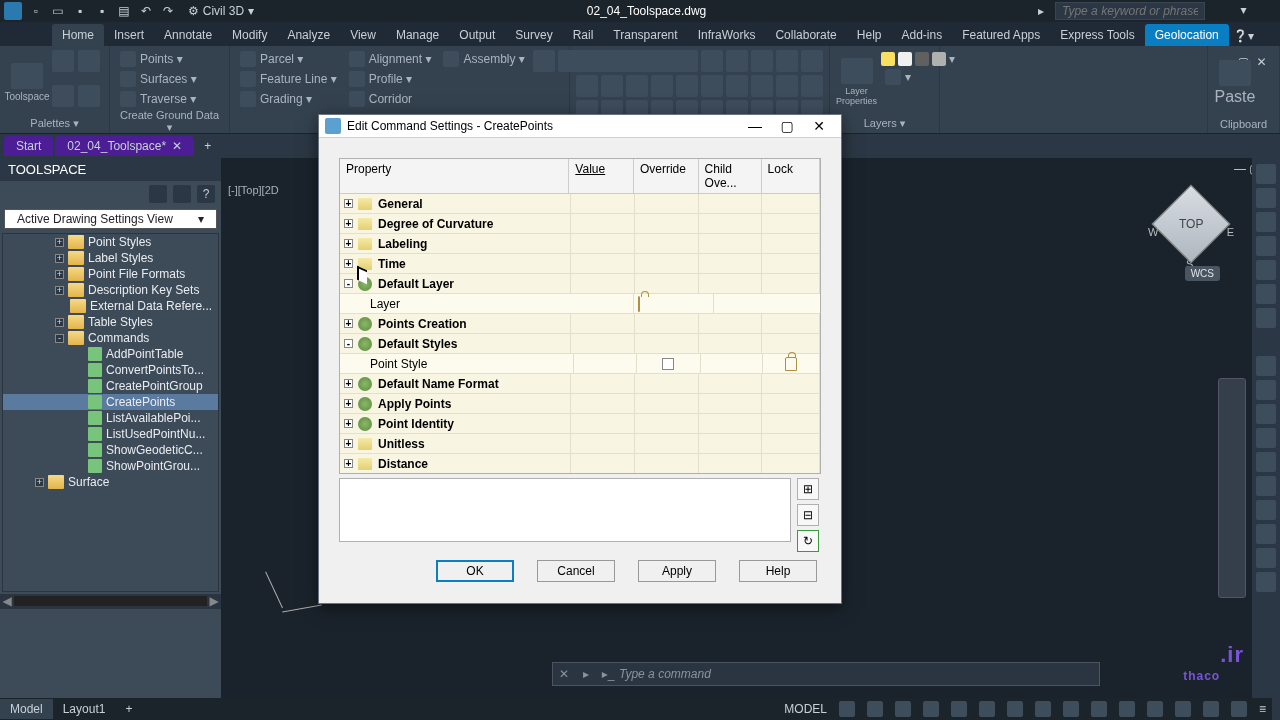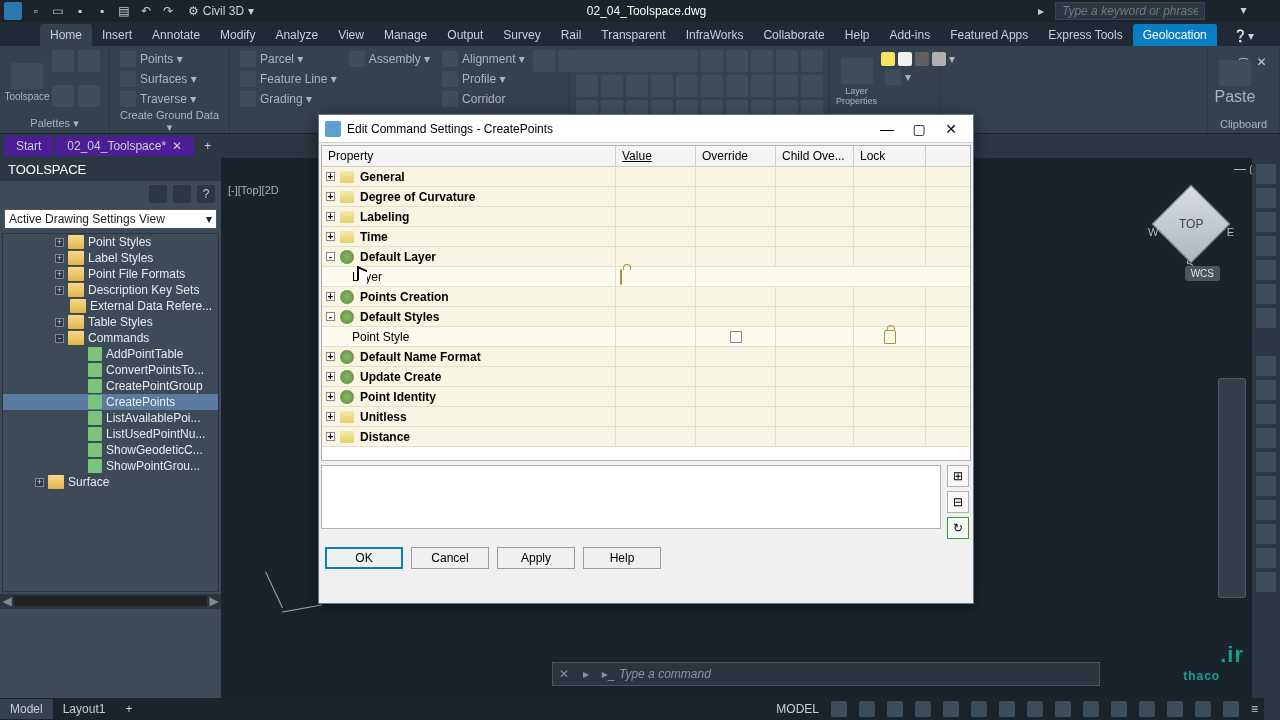--- a/index.html
+++ b/index.html
@@ -10,21 +10,21 @@
 .titlebar .app-icon { width:18px; height:18px; background:#2a7ab0; border-radius:2px; display:inline-block; }
 .titlebar .tb-btn { width:16px; height:16px; display:inline-flex; align-items:center; justify-content:center; color:#c8d0d8; cursor:pointer; }
 .titlebar .product-drop { display:flex; align-items:center; gap:4px; padding:2px 6px; }
 .titlebar .file-tab { color:#fff; flex:0 0 auto; margin:0 auto; }
 .titlebar .search-box { background:#2b3744; border:1px solid #3a4552; padding:1px 6px; color:#888; font-style:italic; width:150px; height:18px; }
 .titlebar .right-cluster { display:flex; align-items:center; gap:10px; margin-left:auto;flex-direction:column; }
 .win-controls { display:flex; gap:2px; }
 .win-controls span { width:16px; height:16px; display:inline-flex; align-items:center; justify-content:center; cursor:pointer; }
 
 
-.ribbon-tabs { height:24px; background:#1f2a36; display:flex; align-items:flex-end; padding-left:40px; color:#c8d0d8; }
+.ribbon-tabs { height:24px; background:#1f2a36; display:flex; align-items:flex-end; padding-left:52px; color:#c8d0d8; }
 .ribbon-tabs .tab { padding:4px 10px; cursor:pointer; font-size:12px; }
 .ribbon-tabs .tab.active { background:#34424f; border-radius:3px 3px 0 0; }
 .ribbon-tabs .tab.geo { background:#0a7ec2; color:#fff; border-radius:3px 3px 0 0; }
 
 
 .ribbon { height:88px; background:#34424f; display:flex; border-bottom:1px solid #1a222b; }
 .ribbon-panel { border-right:1px solid #2b3744; padding:2px 6px; display:flex; flex-direction:column; justify-content:space-between; }
 .ribbon-panel .panel-title { text-align:center; font-size:11px; color:#aab4c0; padding:1px 0; cursor:default; }
 .ribbon-panel .panel-body { display:flex; gap:4px; flex:1; }
 .rb-big { width:42px; display:flex; flex-direction:column; align-items:center; justify-content:center; color:#aab4c0; gap:2px; }
@@ -45,21 +45,21 @@
 .file-tabs .plus { padding:3px 8px; cursor:pointer; }
 
 
 .main { position:absolute; top:158px; bottom:22px; left:0; right:0; display:flex; }
 
 
 .toolspace { width:222px; background:#3d4a58; display:flex; flex-direction:column; border-right:1px solid #1a222b; }
 .toolspace .ts-title { background:#2b3744; color:#fff; padding:4px 8px; font-size:13px; }
 .toolspace .ts-tools { height:26px; display:flex; justify-content:flex-end; align-items:center; gap:6px; padding:0 6px; }
 .toolspace .ts-tools .ico { width:18px; height:18px; background:#2b3744; border-radius:2px; cursor:pointer; }
-.ts-dropdown { margin:2px 4px; background:#fff; border:1px solid #555; padding:2px 4px; font-size:11px; color:#222; display:flex; justify-content:space-between; align-items:center; }
+.ts-dropdown { margin:2px 4px; background:#fff; border:1px solid #555; padding:2px 12px; font-size:11px; color:#222; display:flex; justify-content:space-between; align-items:center; }
 .ts-tree { flex:1; background:#3d4a58; overflow-y:auto; border:1px solid #2b3541; margin:2px; position:relative; }
 .tree-node { display:flex; align-items:center; gap:4px; padding:1px 2px 1px 20px; color:#e8ecf0; cursor:pointer; font-size:12px; }
 .tree-node.d1 { padding-left:32px; } .tree-node.d2 { padding-left:52px; } .tree-node.d3 { padding-left:70px; }
 .tree-node .exp { width:9px; height:9px; border:1px solid #888; background:#2b3744; display:inline-flex; align-items:center; justify-content:center; font-size:9px; line-height:1; color:#ddd; }
 .tree-node .fico { width:16px; height:14px; background:linear-gradient(#f6d988,#e3b54a); border-radius:1px; }
 .tree-node .gico { width:14px; height:14px; background:#78c47a; border-radius:1px; }
 .tree-node.sel { background:#5a7aa0; }
 .side-tabs { position:absolute; left:222px; top:12px; width:22px; display:flex; flex-direction:column; }
 .side-tab { writing-mode:vertical-lr; transform:rotate(180deg); padding:14px 2px; background:#34424f; color:#c8d0d8; border:1px solid #2b3541; cursor:pointer; font-size:11px; text-align:center; }
 .side-tab.active { background:#3d4a58; }
@@ -77,42 +77,42 @@
 .viewcube span{ transform:rotate(-45deg); }
 .wcs { position:absolute; top:108px; right:60px; background:#4a5562; color:#e0e4e8; font-size:10px; padding:2px 6px; border-radius:3px; }
 .nav-n,.nav-s,.nav-e,.nav-w { position:absolute; color:#bbb; font-size:11px; }
 .nav-n{top:6px;left:40px}.nav-s{bottom:2px;left:40px}.nav-e{top:44px;right:2px}.nav-w{top:44px;left:2px}
 .right-tools { position:absolute; top:0; right:0; width:28px; bottom:0; background:#2b3744; display:flex; flex-direction:column; align-items:center; gap:4px; padding-top:6px; }
 .right-tools .ico { width:20px; height:20px; background:#3e4d5c; border-radius:2px; cursor:pointer; }
 .navbar-panel { position:absolute; right:34px; top:220px; width:28px; height:220px; background:rgba(80,92,105,.5); border:1px solid #556; border-radius:3px; }
 .canvas-lines { position:absolute; inset:0; }
 .cmd-line { position:absolute; bottom:12px; left:330px; right:180px; height:24px; background:#2b3541; border:1px solid #4a5562; display:flex; align-items:center; color:#8a939c; font-style:italic; }
 .cmd-line .cmd-ico { width:22px; text-align:center; font-style:normal; }
-.watermark { position:absolute; bottom:8px; right:36px; color:#14b8a6; font-size:42px; font-weight:bold; letter-spacing:1px; opacity:.85; }
+.watermark { position:absolute; bottom:8px; right:36px; color:#8b5cf6; font-size:42px; font-weight:bold; letter-spacing:1px; opacity:.85; }
 .watermark .ir { font-size:22px; vertical-align:top; }
 .ucs-icon { position:absolute; bottom:70px; left:40px; width:60px; height:60px; }
 .ucs-icon::before,.ucs-icon::after{content:"";position:absolute;background:#aaa;}
 .ucs-icon::before{width:1px;height:40px;left:20px;top:0;transform:rotate(-25deg);transform-origin:bottom;}
 .ucs-icon::after{width:40px;height:1px;left:20px;top:40px;transform:rotate(-10deg);}
 
 
-.statusbar { position:absolute; bottom:0; left:0; right:16px; height:22px; background:#1b232b; display:flex; align-items:center; color:#c8d0d8; font-size:11px; }
+.statusbar { position:absolute; bottom:0; left:0; right:8px; height:22px; background:#1b232b; display:flex; align-items:center; color:#c8d0d8; font-size:11px; }
 .statusbar .sb-tab { padding:3px 10px; cursor:pointer; }
 .statusbar .sb-tab.active { background:#34424f; }
 .statusbar .sb-spacer { flex:1; }
 .statusbar .sb-item { padding:0 6px; cursor:pointer; display:inline-flex; align-items:center; gap:3px; }
 .statusbar .sb-ico { width:16px; height:16px; background:#3e4d5c; border-radius:2px; }
 
 
-.dialog { position:absolute; top:114px; left:318px; width:656px; height:490px; background:#f0f0f0; border:1px solid #6a7480; box-shadow:0 4px 16px rgba(0,0,0,.5); display:flex; flex-direction:column; }
+.dialog { position:absolute; top:114px; left:318px; width:524px; height:490px; background:#f0f0f0; border:1px solid #6a7480; box-shadow:0 4px 16px rgba(0,0,0,.5); display:flex; flex-direction:column; }
 .dlg-title { height:28px; background:#fff; display:flex; align-items:center; padding:0 6px; border-bottom:1px solid #d0d0d0; }
 .dlg-title .dico { width:16px; height:16px; background:#5aa0d0; border-radius:2px; margin-right:6px; }
 .dlg-title .spacer { flex:1; }
 .dlg-title .wbtn { width:32px; height:22px; display:inline-flex; align-items:center; justify-content:center; cursor:pointer; font-size:14px; }
-.dlg-body { flex:1; padding:2px; display:flex; flex-direction:column; }
+.dlg-body { flex:1; padding:20px; display:flex; flex-direction:column; }
 .prop-grid { border:1px solid #b0b0b0; background:#fff; display:flex; flex-direction:column; height:316px; }
 .pg-head { display:flex; background:#f4f4f4; border-bottom:1px solid #ccc; }
 .pg-head > div { padding:3px 6px; border-right:1px solid #ccc; font-size:12px; }
 .pg-body-wrap { flex:1; overflow-y:scroll; position:relative; }
 .pg-row { display:flex; border-bottom:1px solid #e3dfca; min-height:19px; align-items:center; }
 .pg-row > div { border-right:1px solid #e3dfca; padding:1px 4px; min-height:19px; display:flex; align-items:center; }
 .pg-row.cat { background:#f8f5e3; font-weight:bold; }
 .pg-row.cat .c-prop { gap:3px; }
 .pg-row.item { background:#fdfbee; }
 .pg-row .exp { width:9px; height:9px; border:1px solid #888; background:#fff; display:inline-flex; align-items:center; justify-content:center; font-size:10px; line-height:1; margin-right:2px; cursor:pointer; }
@@ -120,21 +120,21 @@
 .pg-row .gico2 { width:14px; height:14px; background:radial-gradient(circle,#8ab86a,#5a8a3a); border-radius:50%; margin-right:3px; }
 .c-prop{width:294px;} .c-val{width:80px;text-decoration:underline;} .c-ovr{width:80px;justify-content:center;} .c-cho{width:78px;} .c-lck{width:72px;justify-content:center;}
 .pg-row.item .c-prop { padding-left:30px; }
 .chk { width:12px; height:12px; border:1px solid #888; background:#fff; }
 .lock-ico { width:12px; height:14px; border:1px solid #b09040; border-radius:2px 2px 0 0; position:relative; }
 .lock-ico::before { content:""; position:absolute; width:6px; height:5px; border:1px solid #b09040; border-bottom:none; border-radius:4px 4px 0 0; top:-6px; left:2px; }
 .dlg-mid { display:flex; gap:6px; margin-top:4px; }
 .desc-box { flex:1; height:64px; background:#fff; border:1px solid #b0b0b0; }
 .dlg-side-btns { width:24px; display:flex; flex-direction:column; gap:4px; }
 .dlg-side-btns .sbtn { width:22px; height:22px; border:1px solid #b0b0b0; background:#f8f8f8; cursor:pointer; display:flex; align-items:center; justify-content:center; }
-.dlg-btns { display:flex; gap:8px; padding:8px 4px 4px; }
+.dlg-btns { display:flex; justify-content:flex-end; gap:23px; padding:8px 4px 4px; }
 .dlg-btns button { width:78px; height:22px; background:#f0f0f0; border:1px solid #999; cursor:pointer; font-size:12px; }
 .dlg-btns button.primary { border:2px solid #0a7ec2; }
 .cursor { position:absolute; top:268px; left:357px; width:12px; height:18px; pointer-events:none; z-index:100; }
 .cursor::before { content:""; position:absolute; border-left:2px solid #000; border-top:2px solid #000; width:8px; height:12px; transform:skewY(25deg); background:#fff; }
 
 
 .pg-body-wrap::-webkit-scrollbar { width:16px; }
 .pg-body-wrap::-webkit-scrollbar-track { background:#eee; }
 .pg-body-wrap::-webkit-scrollbar-thumb { background:#c0c0c0; border:1px solid #999; }
 </style>
@@ -232,38 +232,38 @@
           </div>
           <div class="rb-item">
             <span class="ico"></span>
             <span>Feature Line ▾</span>
           </div>
           <div class="rb-item">
             <span class="ico"></span>
             <span>Grading ▾</span>
           </div>
         </div>
+      <div class="rb-stack" id="design-b">
+          <div class="rb-item">
+            <span class="ico"></span>
+            <span>Alignment ▾</span>
+          </div>
+          <div class="rb-item">
+            <span class="ico"></span>
+            <span>Profile ▾</span>
+          </div>
+          <div class="rb-item">
+            <span class="ico"></span>
+            <span>Corridor</span>
+          </div>
+        </div>
       <div class="rb-stack" id="design-c">
           <div class="rb-item">
             <span class="ico"></span>
             <span>Assembly ▾</span>
-          </div>
-        </div>
-      <div class="rb-stack" id="design-b">
-          <div class="rb-item">
-            <span class="ico"></span>
-            <span>Alignment ▾</span>
-          </div>
-          <div class="rb-item">
-            <span class="ico"></span>
-            <span>Profile ▾</span>
-          </div>
-          <div class="rb-item">
-            <span class="ico"></span>
-            <span>Corridor</span>
           </div>
         </div>
       <div class="rb-grid" id="design-grid">
           <span class="ico"></span>
           <span class="ico"></span>
           <span class="ico"></span>
           <span class="ico"></span>
           <span class="ico"></span>
           <span class="ico"></span>
         </div>
@@ -705,21 +705,21 @@
             </div>
             <div class="c-val"></div>
             <div class="c-ovr"></div>
             <div class="c-cho"></div>
             <div class="c-lck"></div>
           </div>
           <div class="pg-row cat">
             <div class="c-prop">
               <span class="exp">+</span>
               <span class="gico2"></span>
-              <span>Update Create</span>
+              <span>Apply Points</span>
             </div>
             <div class="c-val"></div>
             <div class="c-ovr"></div>
             <div class="c-cho"></div>
             <div class="c-lck"></div>
           </div>
           <div class="pg-row cat">
             <div class="c-prop">
               <span class="exp">+</span>
               <span class="gico2"></span>

